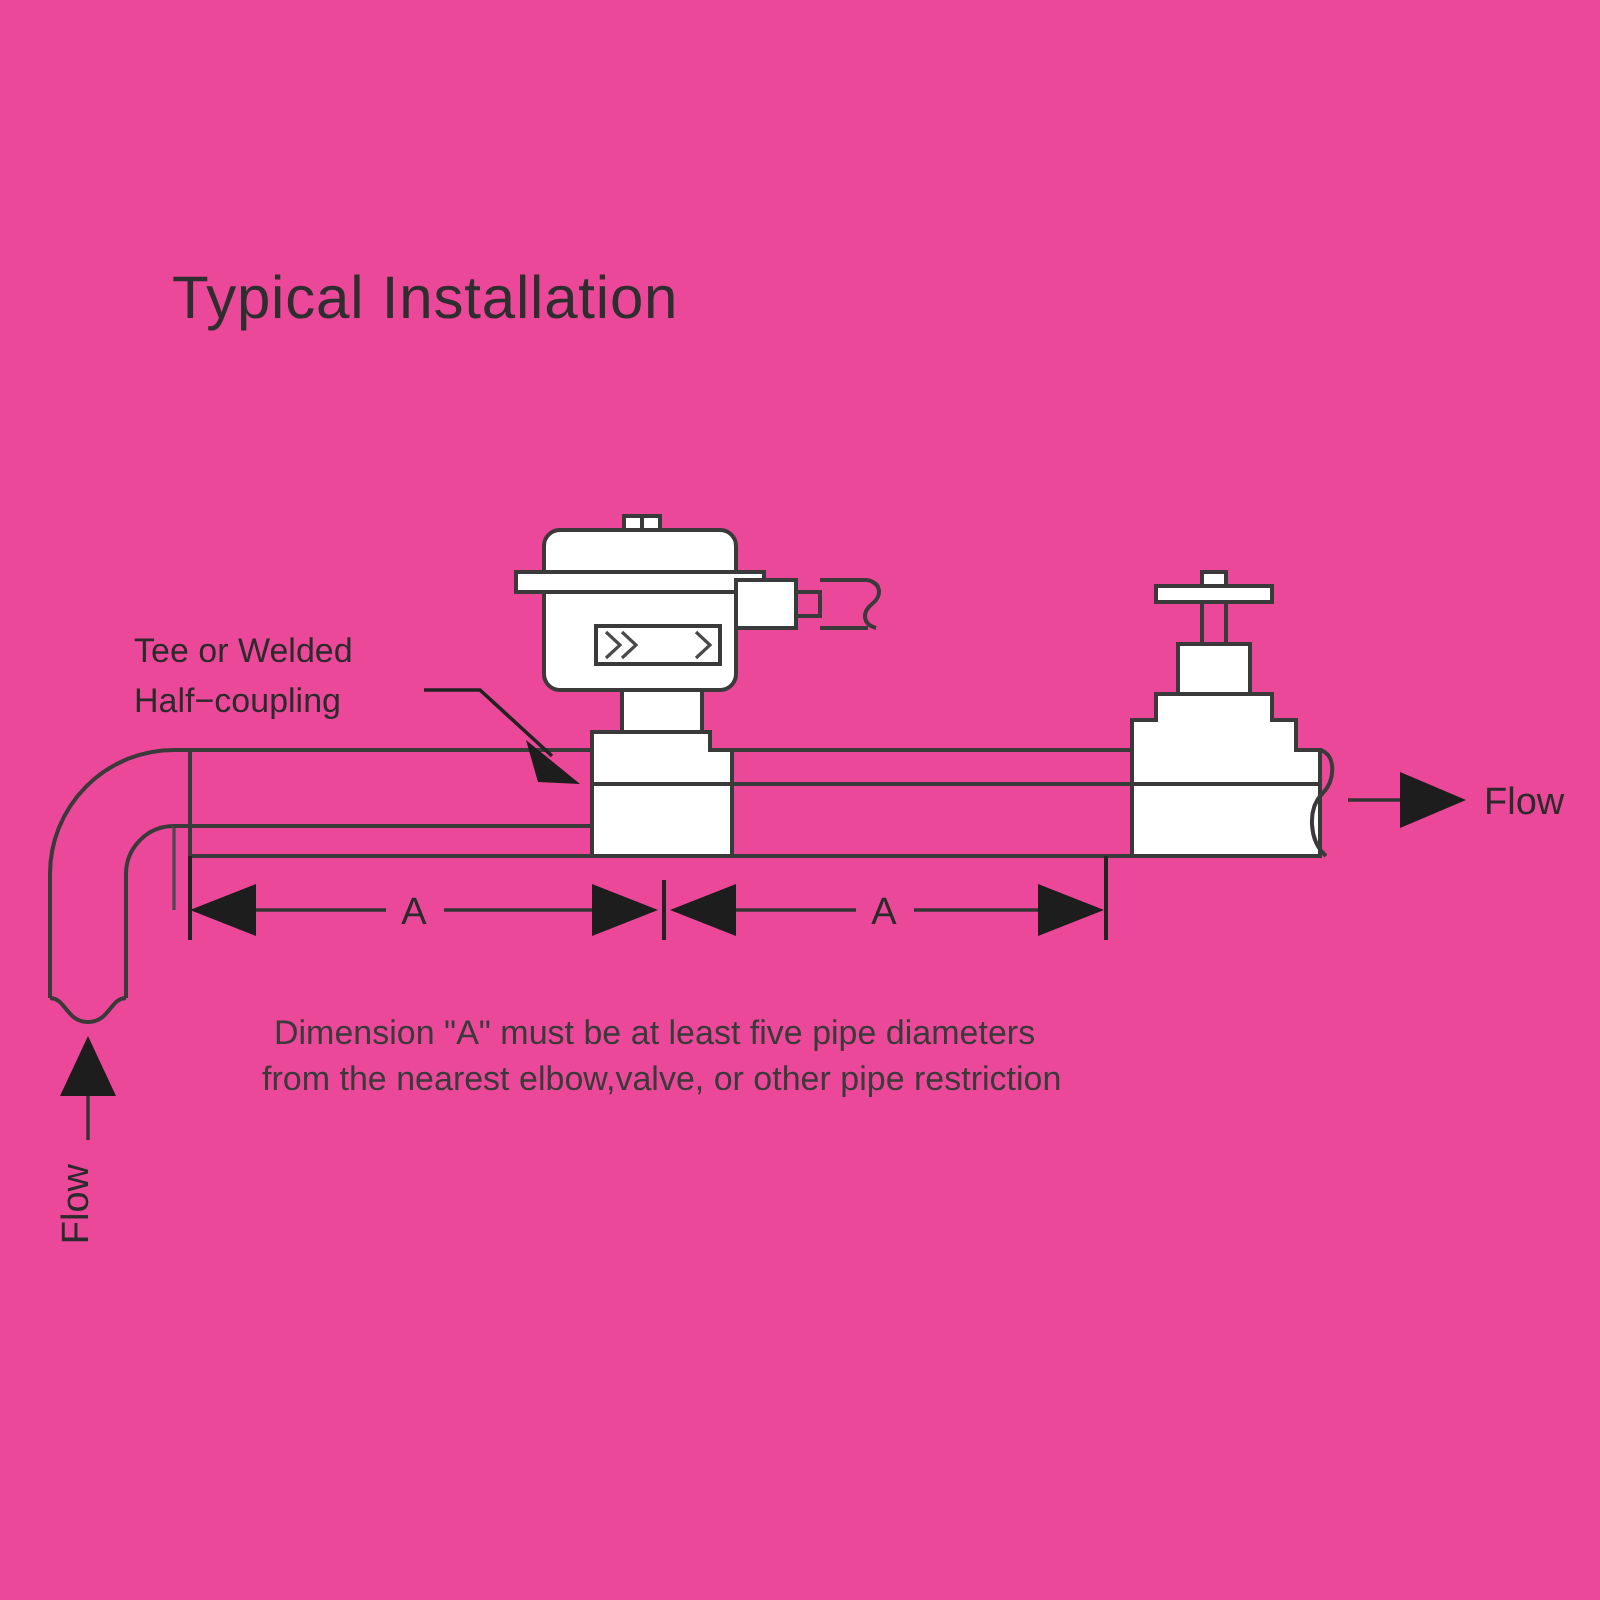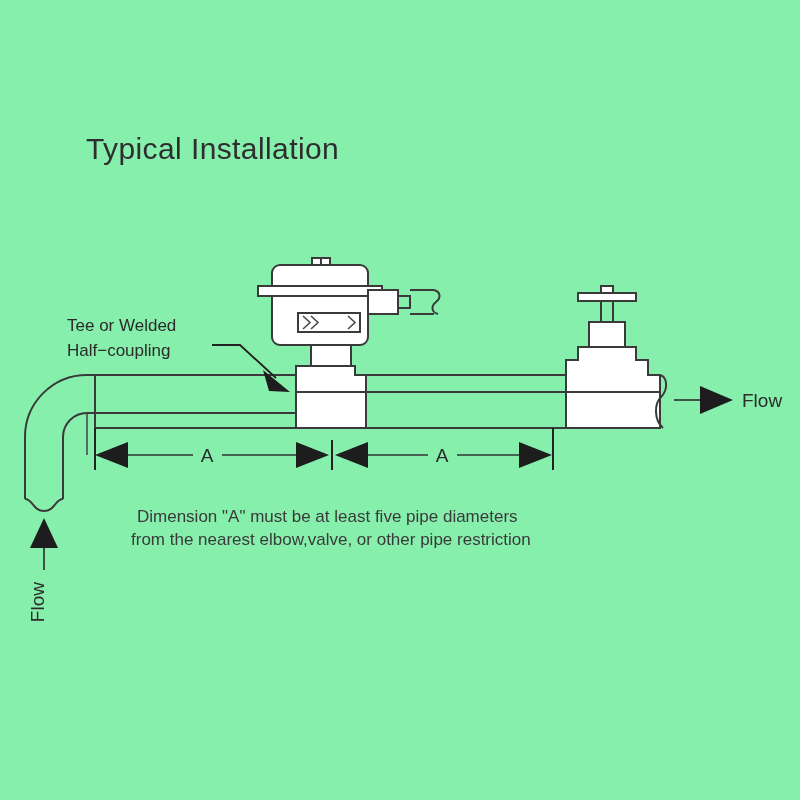--- a/index.html
+++ b/index.html
@@ -11,21 +11,21 @@
     width: 800px;
     height: 800px;
     font-family: "Liberation Sans", sans-serif;
     color: #2b2b2b;
     overflow: hidden;
   }
   #stage {
     position: relative;
     width: 800px;
     height: 800px;
-    background: #86efac;
+    background: #ec4899;
   }
   svg#diagram {
     position: absolute;
     left: 0;
     top: 0;
     width: 800px;
     height: 800px;
   }
   .pipe-line {
     fill: none;

